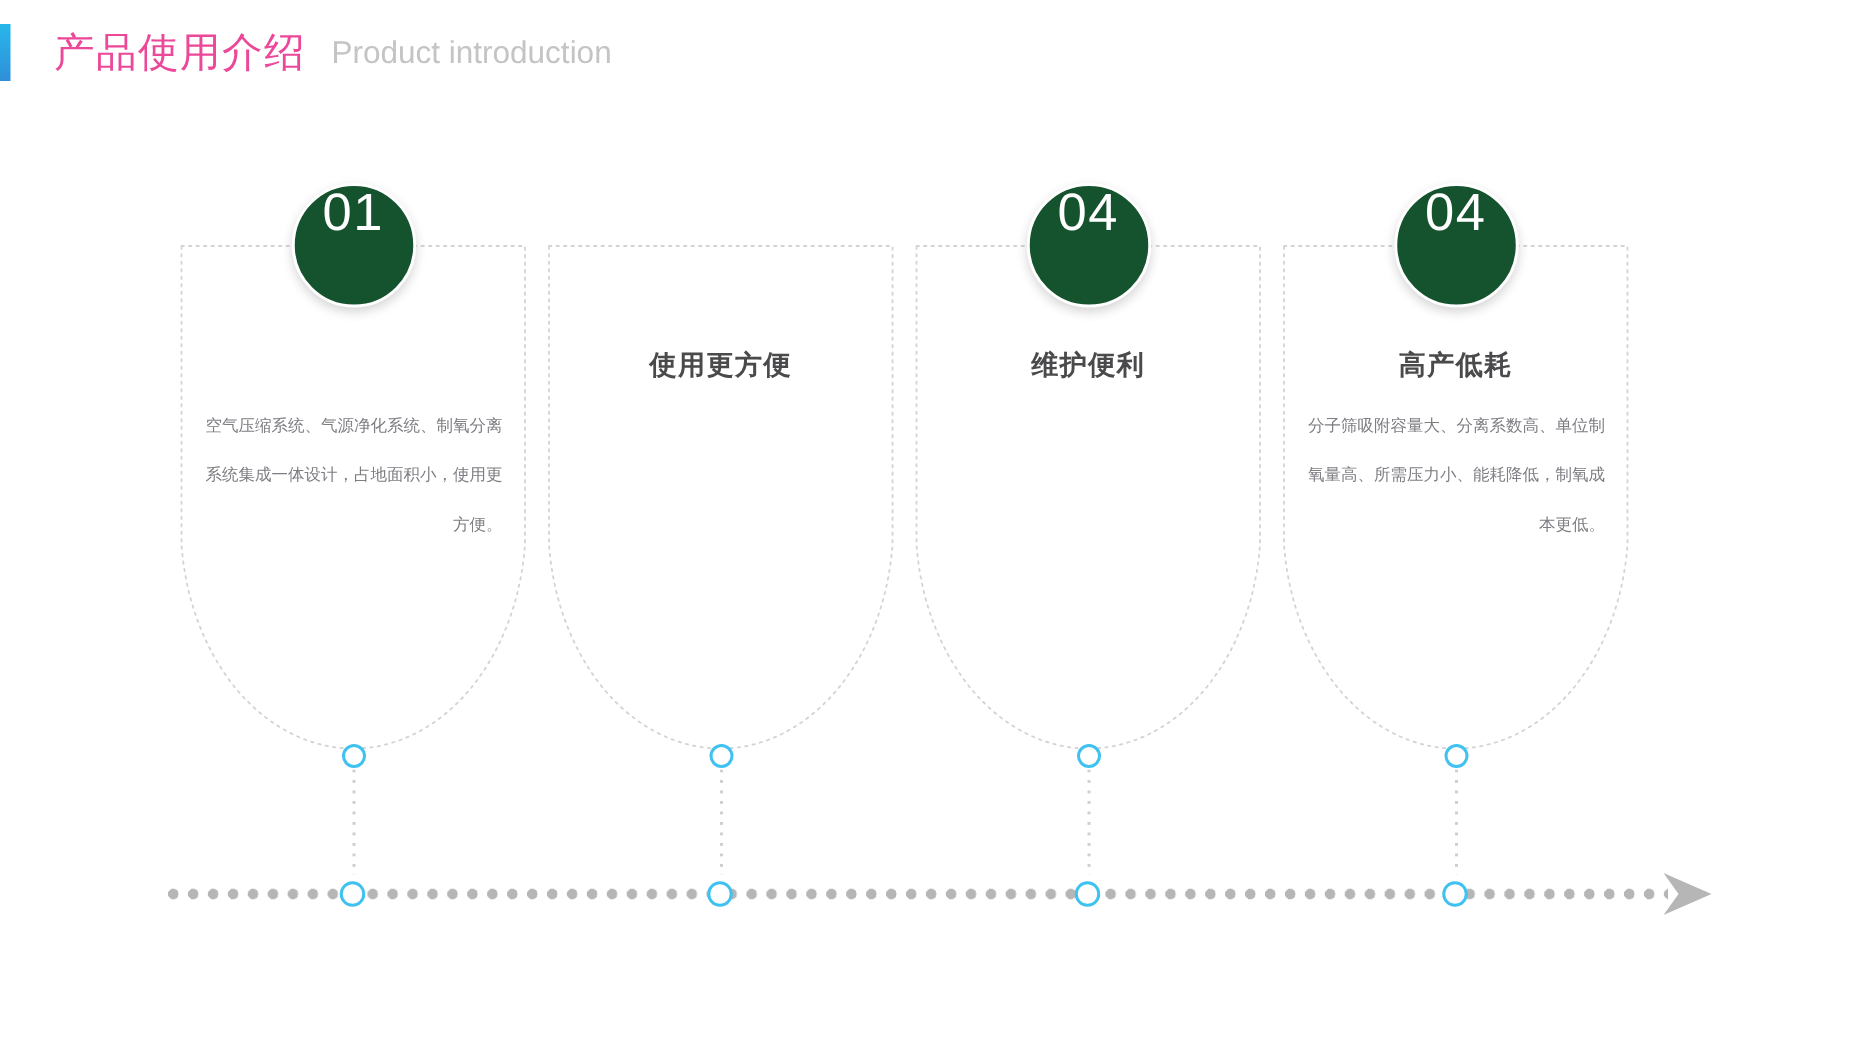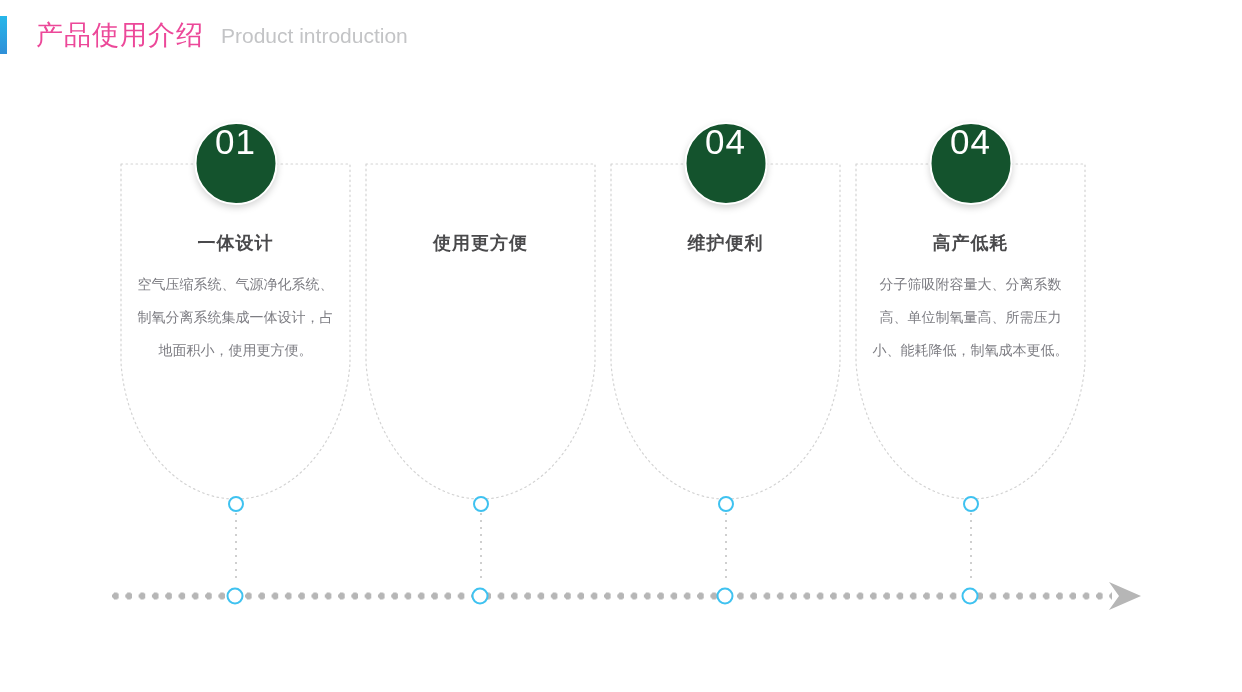--- a/index.html
+++ b/index.html
@@ -124,24 +124,24 @@
     font-weight: bold;
     color: #4a4a4c;
     letter-spacing: 1px;
   }
 
   .card-body {
     position: absolute;
     top: 105px;
     left: 16px;
     width: 199px;
-    font-size: 14px;
+    font-size: 11px;
     line-height: 33px;
     color: #7d7d83;
-    text-align: center;
+    text-align: right;
   }
 
   
   .card-node {
     position: absolute;
     left: 50%;
     top: 341px;
     transform: translate(-50%, -50%);
     width: 16px;
     height: 16px;
@@ -217,21 +217,20 @@
 
 <div class="cards">
 
   <div class="card card-0">
     <svg class="card-shape" viewBox="0 0 231 352" preserveAspectRatio="none">
       <path d="M1,1 L230,1 L230,200 A115,150 0 0 1 1,200 Z"></path>
     </svg>
     <div class="num-circle">
       <span>01</span>
     </div>
-    <div class="card-title">一体设计</div>
     <div class="card-body">空气压缩系统、气源净化系统、制氧分离系统集成一体设计，占地面积小，使用更方便。</div>
     <div class="card-node"></div>
     <div class="connector"></div>
   </div>
 
   <div class="card card-1">
     <svg class="card-shape" viewBox="0 0 231 352" preserveAspectRatio="none">
       <path d="M1,1 L230,1 L230,200 A115,150 0 0 1 1,200 Z"></path>
     </svg>
     <div class="card-title">使用更方便</div>

